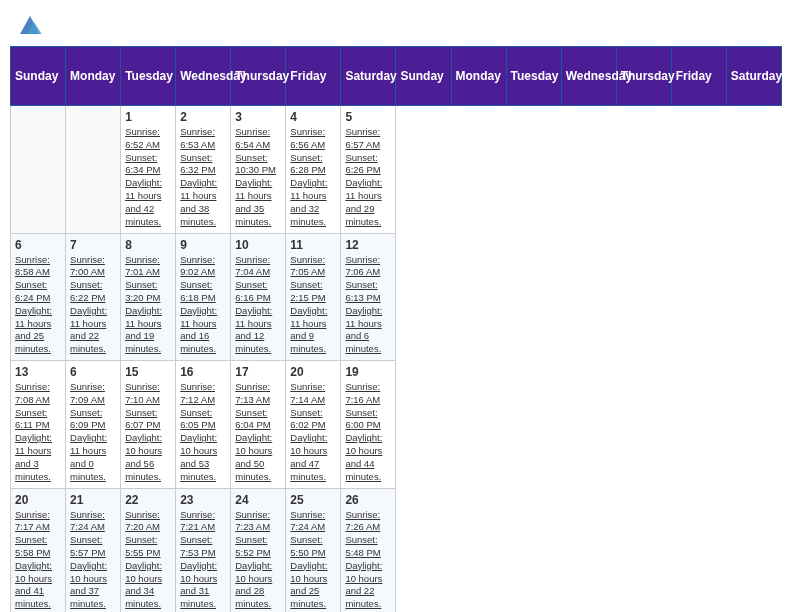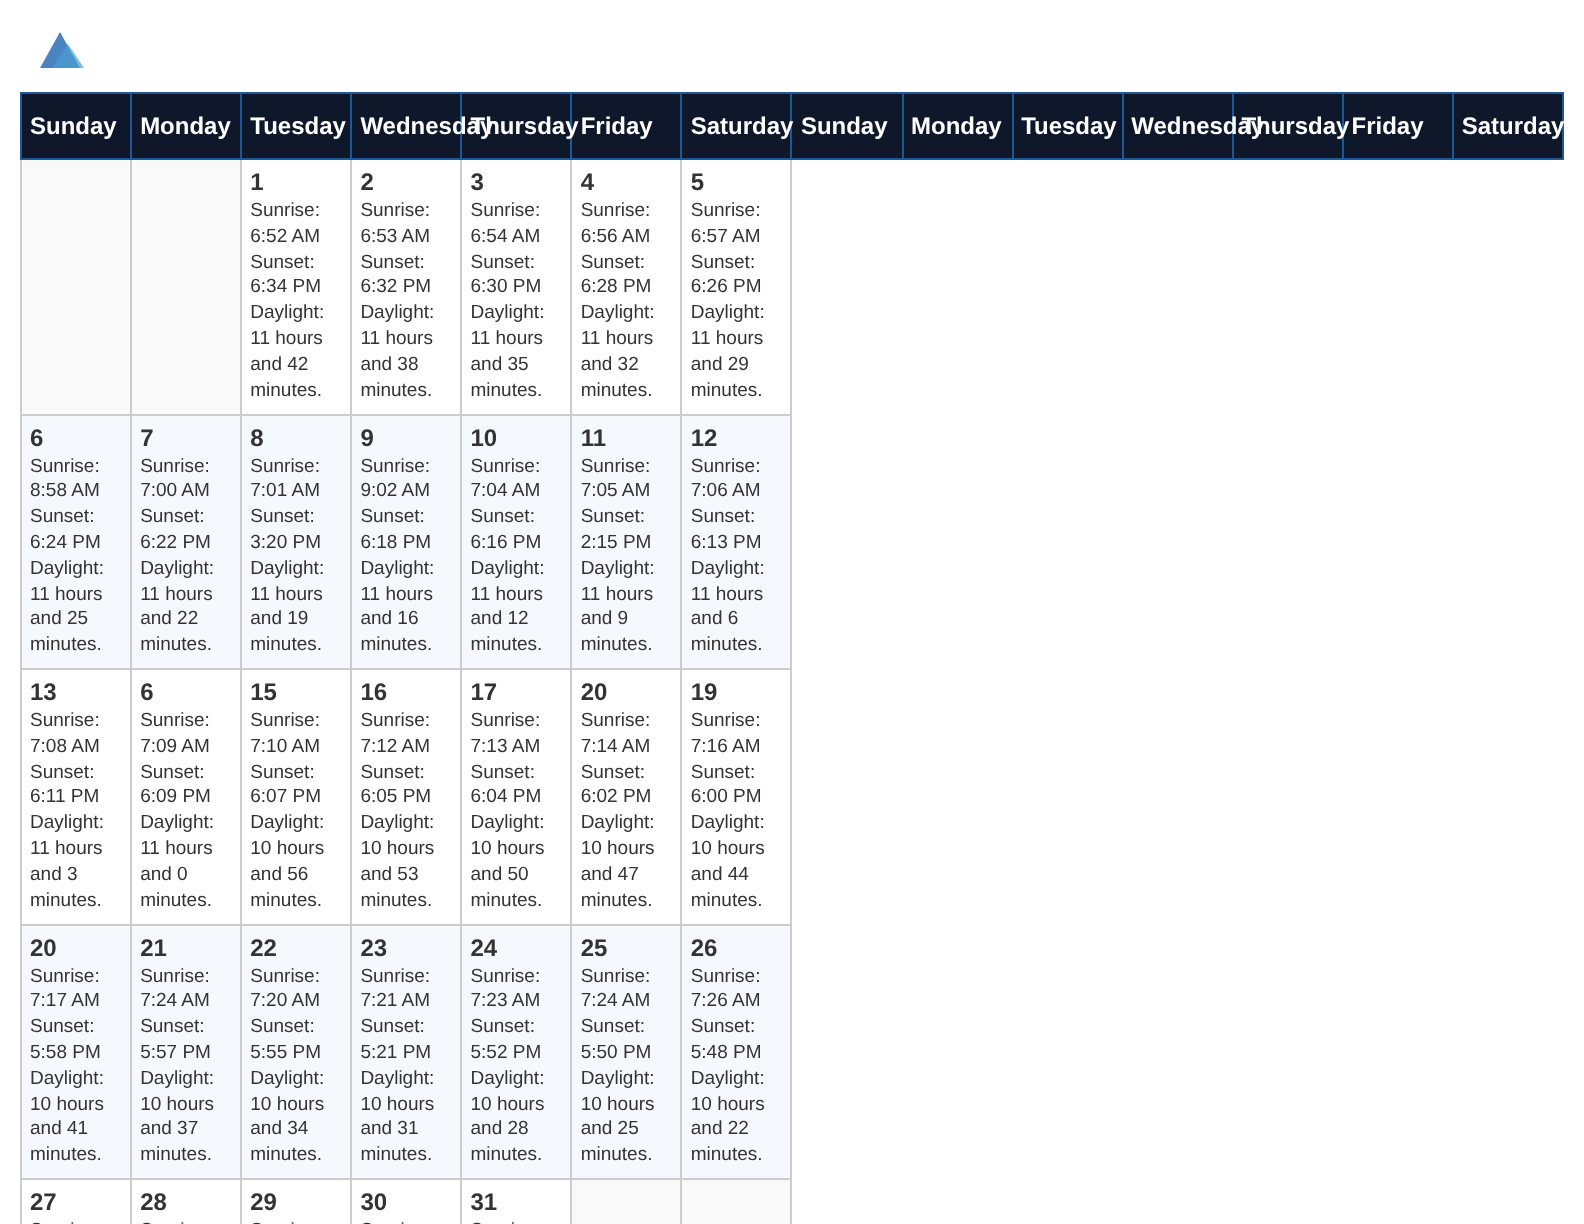--- a/index.html
+++ b/index.html
@@ -53,25 +53,25 @@
     .subtitle {
       font-size: 14px;
       color: #444;
     }
     table {
       width: 100%;
       border-collapse: collapse;
       table-layout: fixed;
     }
     th {
-      background-color: #0f172a;
+      background-color: #4c1d95;
       color: #fff;
       font-size: 12px;
       font-weight: bold;
-      padding: 9px 4px;
+      padding: 22px 4px;
       text-align: left;
       border: 1px solid #1a5a9a;
     }
     td {
       border: 1px solid #ccc;
       vertical-align: top;
       padding: 4px 4px;
       font-size: 10px;
       color: #333;
       height: 80px;
@@ -86,20 +86,21 @@
     .day-num {
       font-size: 12px;
       font-weight: bold;
       display: block;
       margin-bottom: 2px;
     }
     .day-info {
       font-size: 9.5px;
       line-height: 1.35;
       color: #333;
+      text-decoration: underline;
     }
   </style>
 </head>
 <body>
 
 <div class="header">
   <div class="logo">
     <div class="logo-text">
       <span class="logo-general"></span>
       <span class="logo-blue"></span>
@@ -146,21 +147,21 @@
         </td>
         <td>
           <span class="day-num">2</span>
           <div class="day-info">Sunrise: 6:53 AM
 Sunset: 6:32 PM
 Daylight: 11 hours and 38 minutes.</div>
         </td>
         <td>
           <span class="day-num">3</span>
           <div class="day-info">Sunrise: 6:54 AM
-Sunset: 6:30 PM
+Sunset: 10:30 PM
 Daylight: 11 hours and 35 minutes.</div>
         </td>
         <td>
           <span class="day-num">4</span>
           <div class="day-info">Sunrise: 6:56 AM
 Sunset: 6:28 PM
 Daylight: 11 hours and 32 minutes.</div>
         </td>
         <td>
           <span class="day-num">5</span>
@@ -272,21 +273,21 @@
         </td>
         <td>
           <span class="day-num">22</span>
           <div class="day-info">Sunrise: 7:20 AM
 Sunset: 5:55 PM
 Daylight: 10 hours and 34 minutes.</div>
         </td>
         <td>
           <span class="day-num">23</span>
           <div class="day-info">Sunrise: 7:21 AM
-Sunset: 5:21 PM
+Sunset: 7:53 PM
 Daylight: 10 hours and 31 minutes.</div>
         </td>
         <td>
           <span class="day-num">24</span>
           <div class="day-info">Sunrise: 7:23 AM
 Sunset: 5:52 PM
 Daylight: 10 hours and 28 minutes.</div>
         </td>
         <td>
           <span class="day-num">25</span>

